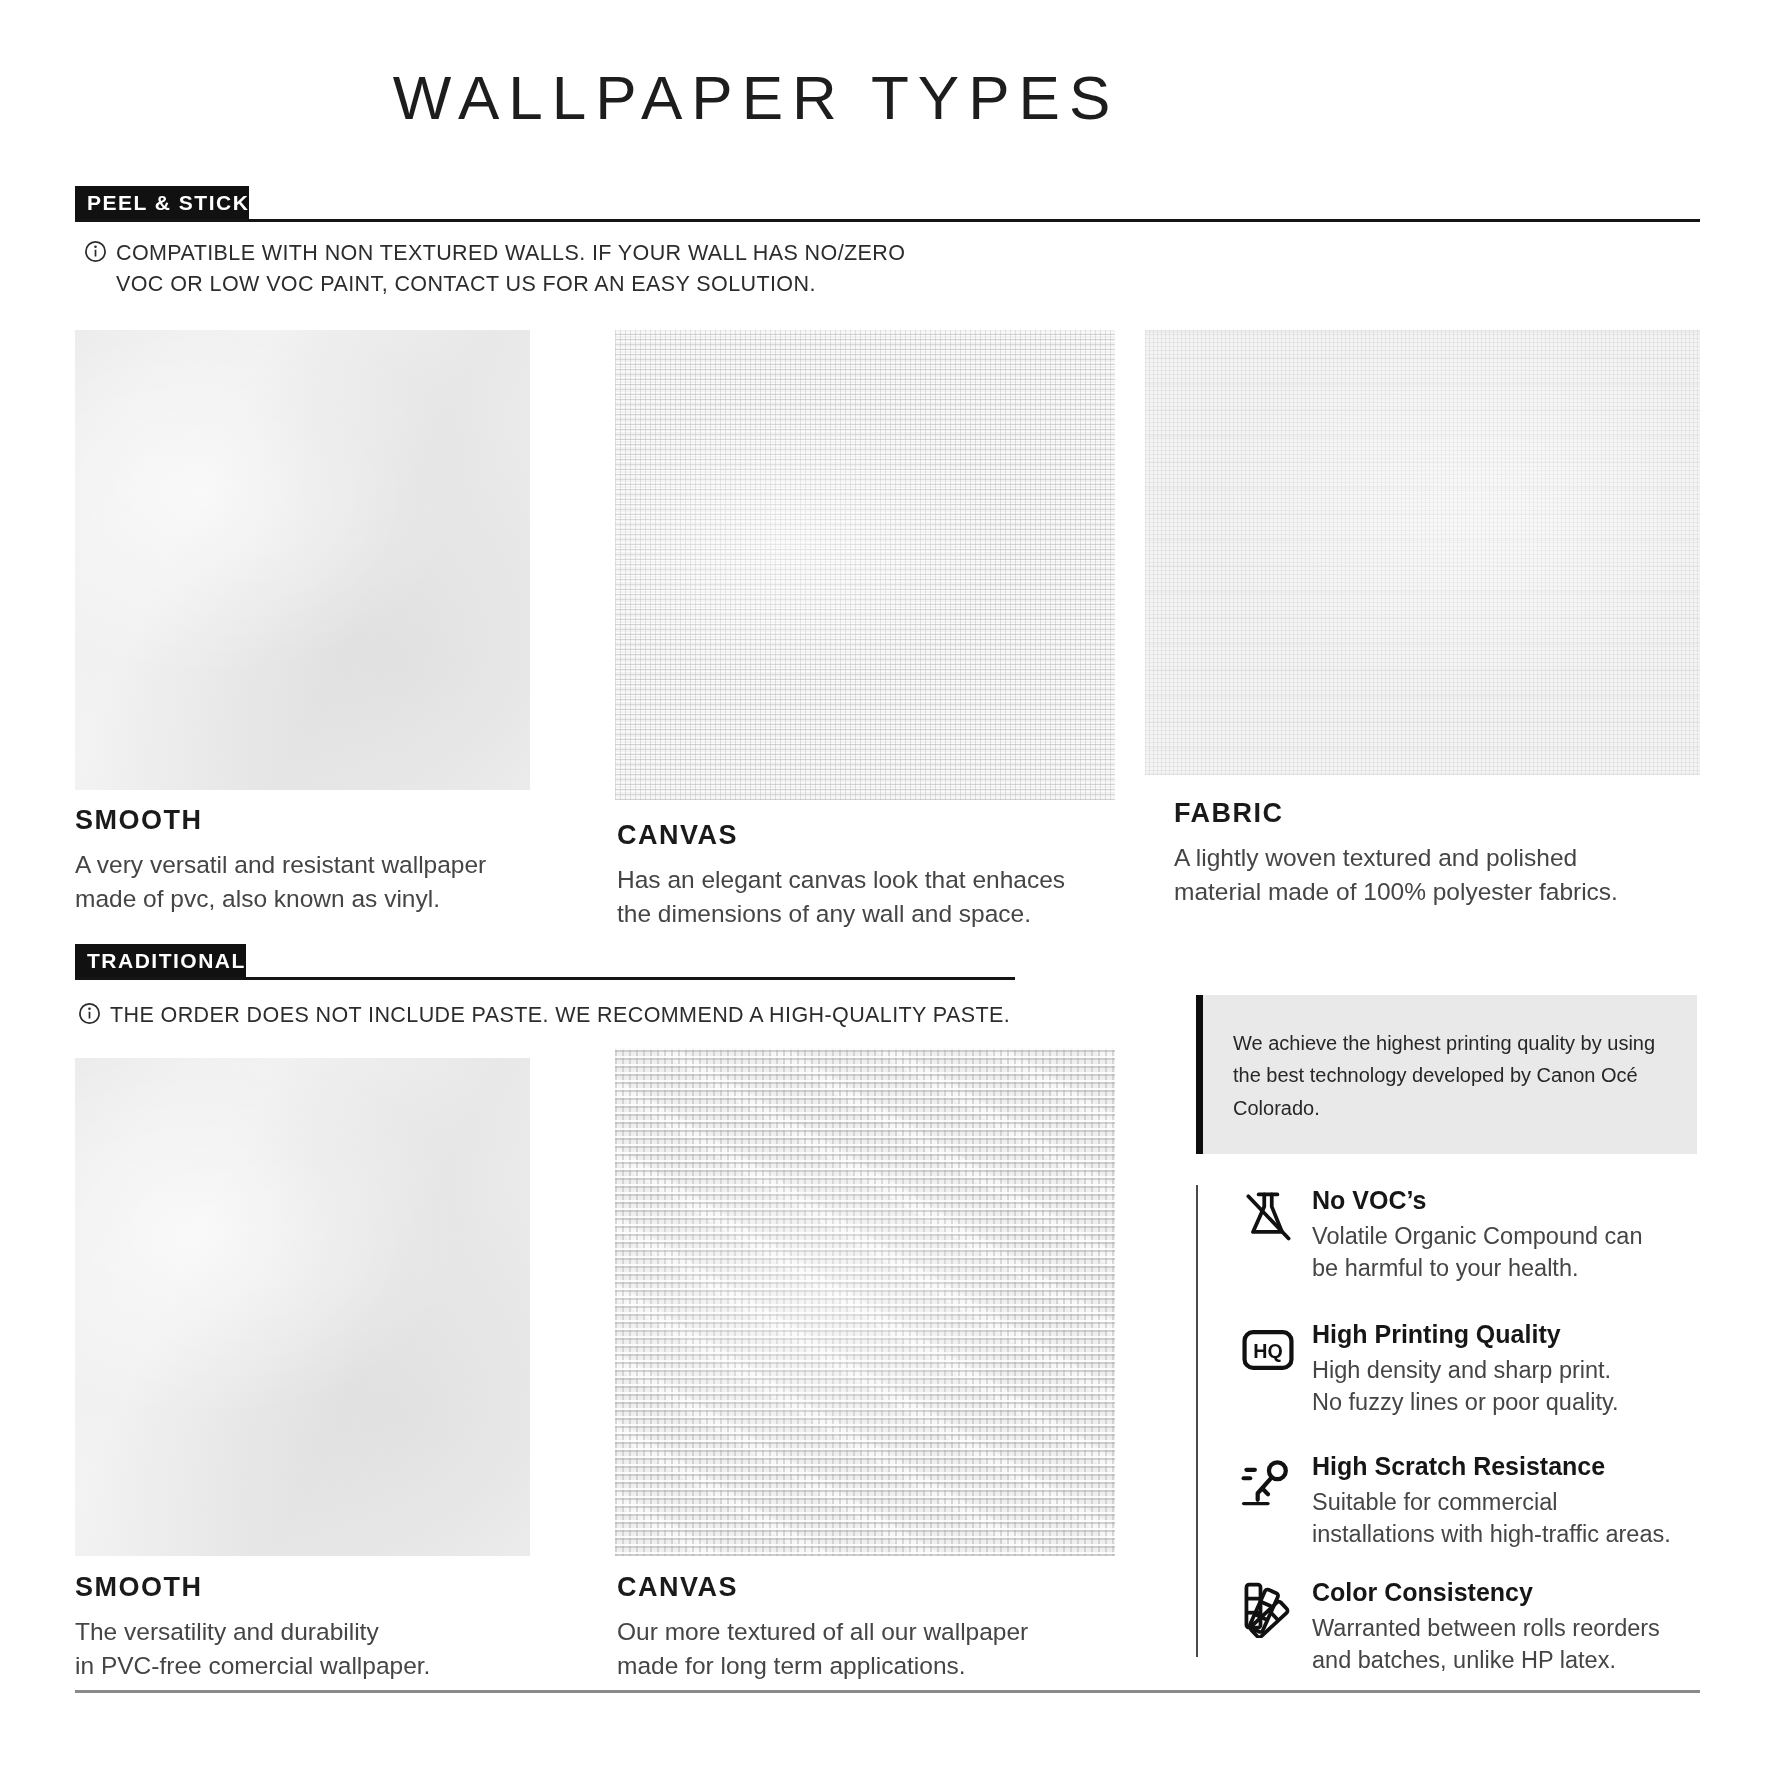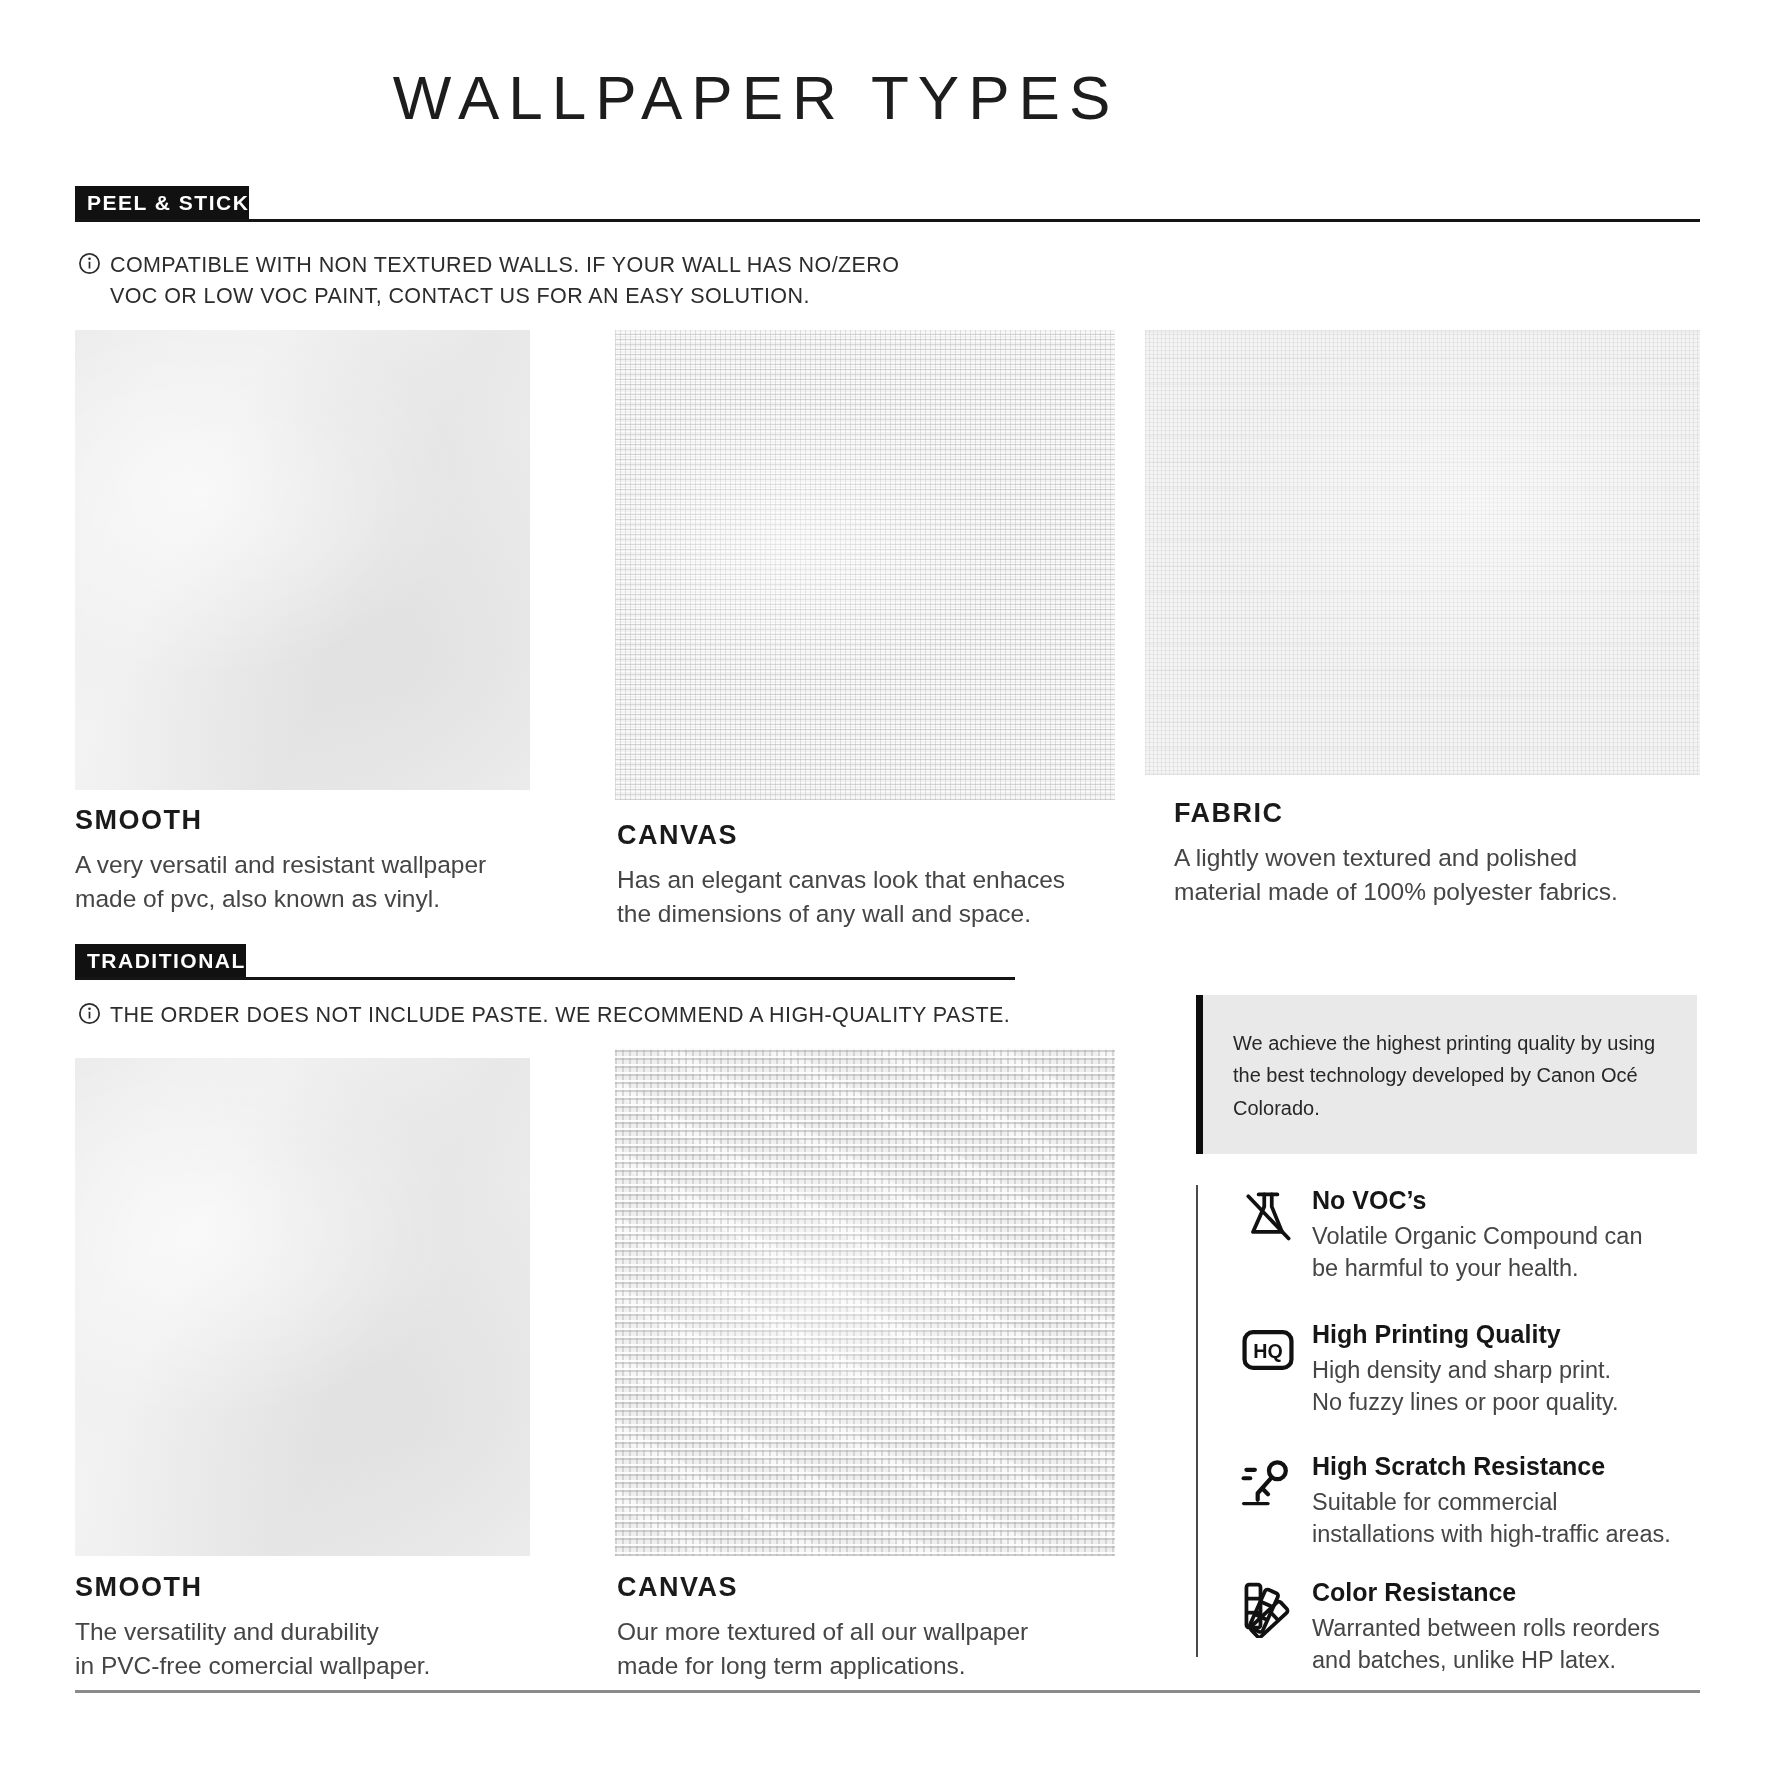--- a/index.html
+++ b/index.html
@@ -76,21 +76,21 @@
 </head>
 <body>
 
 <div class="page">
 
   <h1 class="title">WALLPAPER TYPES</h1>
 
   <span class="badge" style="left:75px;top:186px;">PEEL &amp; STICK</span>
   <div class="rule" style="left:75px;top:219px;width:1625px;"></div>
 
-  <div class="note" style="left:78px;top:238px;width:860px;margin-top:12px;">
+  <div class="note" style="left:84px;top:238px;width:860px;">
     <svg class="info-svg" viewBox="0 0 24 24">
       <circle cx="12" cy="12" r="10" fill="none" stroke="#2c2c2c" stroke-width="1.8"></circle>
       <rect x="11.1" y="10.2" width="1.8" height="7" fill="#2c2c2c"></rect>
       <circle cx="12" cy="7.1" r="1.35" fill="#2c2c2c"></circle>
     </svg>
     <span class="txt">COMPATIBLE WITH NON TEXTURED WALLS. IF YOUR WALL HAS NO/ZERO
 VOC OR LOW VOC PAINT, CONTACT US FOR AN EASY SOLUTION.</span>
   </div>
 
   <div class="swatch tex-smooth" style="left:75px;top:330px;width:455px;height:460px;"></div>
@@ -202,21 +202,21 @@
           <line x1="13" y1="39" x2="28" y2="39"></line>
         </g>
         <g transform="rotate(47 16 50)">
           <rect x="16" y="12" width="15" height="43" rx="3"></rect>
           <line x1="16" y1="27" x2="31" y2="27"></line>
         </g>
       </g>
       <circle cx="14.5" cy="46" r="1.8" fill="#111"></circle>
     </svg>
     <div>
-      <h4>Color Resistance</h4>
+      <h4>Color Consistency</h4>
       <p>Warranted between rolls reorders
 and batches, unlike HP latex.</p>
     </div>
   </div>
 
   <div class="rule-bottom" style="left:75px;top:1690px;width:1625px;"></div>
 
 </div>
 
 </body></html>

